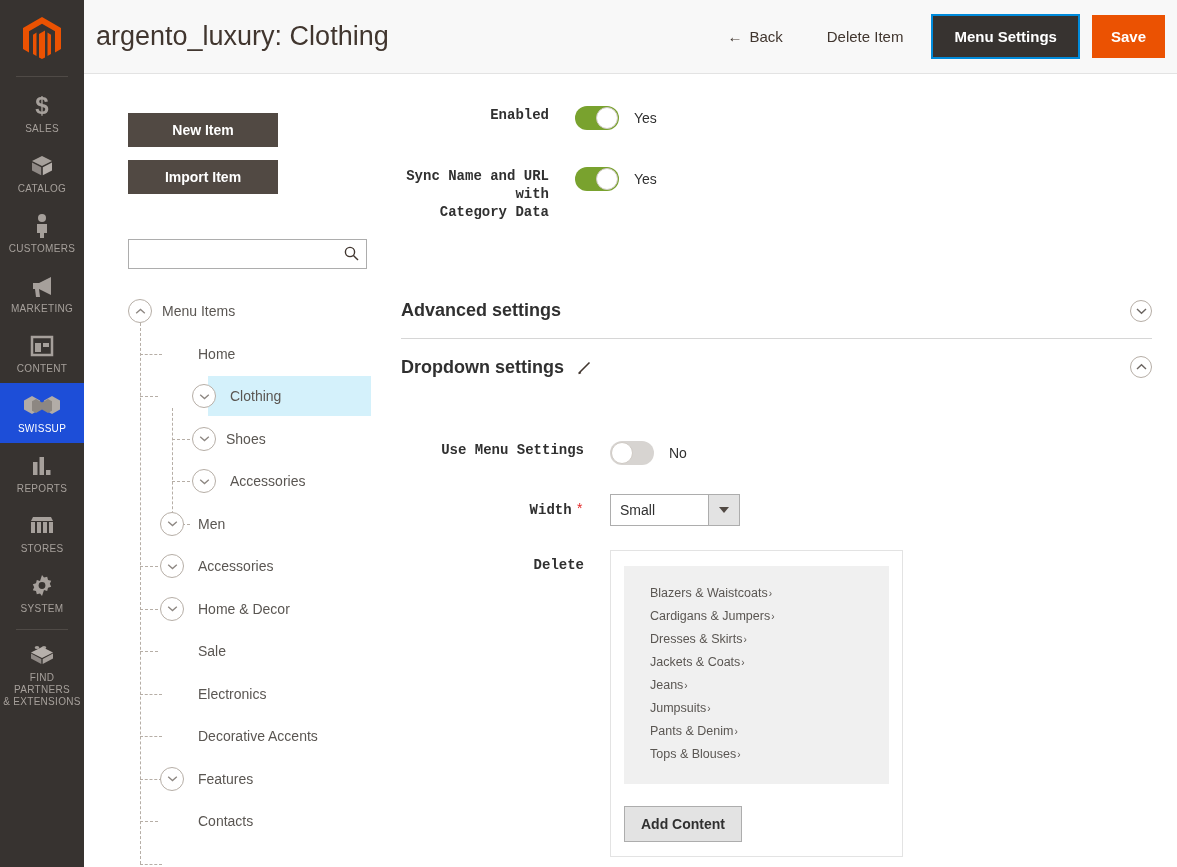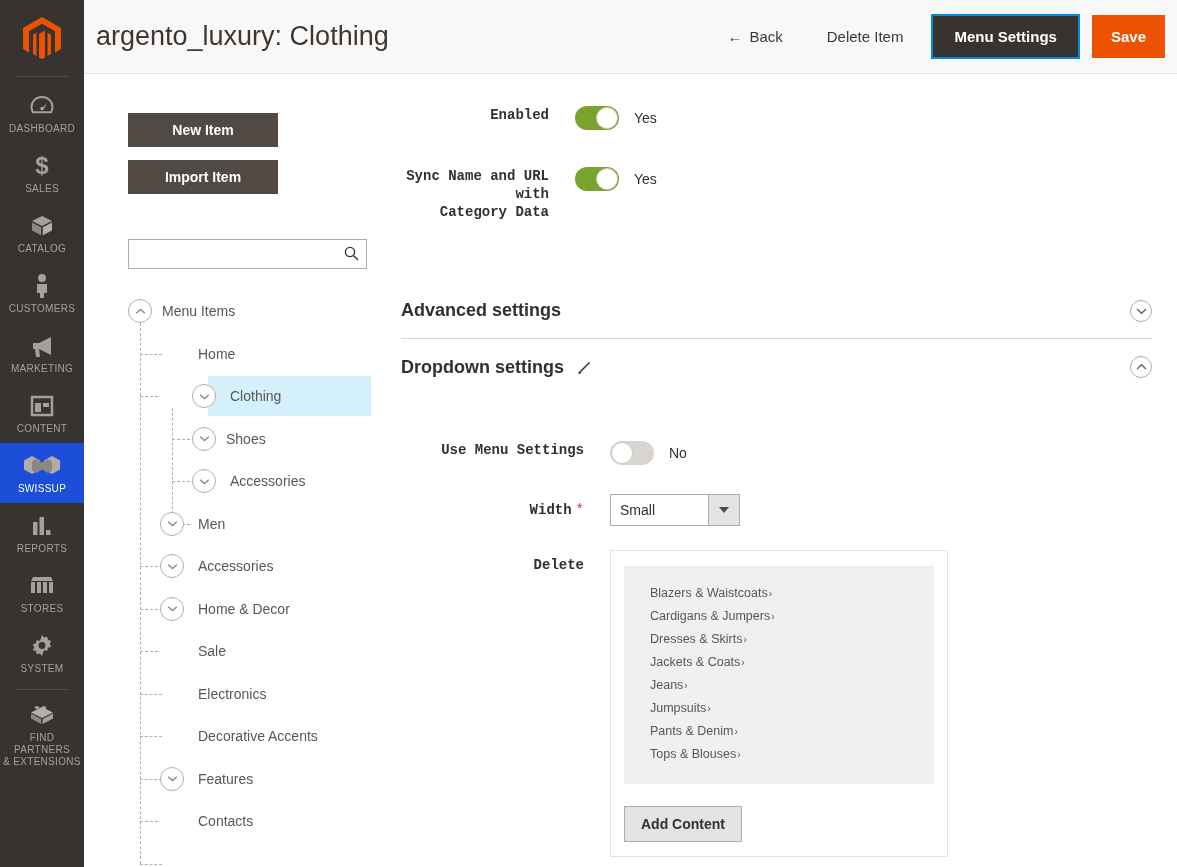--- a/index.html
+++ b/index.html
@@ -337,21 +337,21 @@
   .select-box .caret {
     width: 31px;
     border-left: 1px solid #adadad;
     background: #e3e3e3;
     display: flex; align-items: center; justify-content: center;
   }
 
   .layout-box {
     border: 1px solid #e3e3e3;
     background: #ffffff;
-    width: 338px;
+    width: 293px;
     padding: 15px 13px 14px 13px;
   }
   .layout-inner {
     background: #f0f0f0;
     padding: 16px 0 18px 26px;
   }
   .layout-item {
     font-size: 12.5px;
     color: #5a5652;
     line-height: 22px;
@@ -381,30 +381,20 @@
     <div class="logo-wrap">
       <svg width="38" height="42" viewBox="0 0 38 42">
         <polygon points="19,0 38,11 38,32 32,35.5 32,14.2 19,6.7 6,14.2 6,35.5 0,32 0,11" fill="#eb5202"></polygon>
         <polygon points="16,40.5 16,17 22,13.6 22,40.5 19,42" fill="#eb5202"></polygon>
         <polygon points="10,37 10,17.7 13.5,15.6 13.5,39 " fill="#eb5202"></polygon>
         <polygon points="28,37 28,17.7 24.5,15.6 24.5,39 " fill="#eb5202"></polygon>
       </svg>
     </div>
     <div class="logo-sep"></div>
 
-    <div class="nav-item">
-      <span class="nav-icon">
-        <svg width="24" height="22" viewBox="0 0 24 22">
-          <path d="M12 2C6 2 1.5 6.3 1.5 12c0 2 .5 3.7 1.4 5.2h18.2A10.3 10.3 0 0 0 22.5 12C22.5 6.3 18 2 12 2z" fill="none" stroke="#a6a09b" stroke-width="2"></path>
-          <path d="M12 13.2l5-5.2-3.2 6.3z" fill="#a6a09b"></path>
-          <circle cx="12" cy="13.6" r="1.8" fill="#a6a09b"></circle>
-        </svg>
-      </span>
-      <span class="nav-label">DASHBOARD</span>
-    </div>
 
     <div class="nav-item">
       <span class="nav-icon">
         <svg width="16" height="26" viewBox="0 0 16 26">
           <text x="8" y="21" font-size="24" font-family="Liberation Sans, sans-serif" font-weight="bold" fill="#a6a09b" text-anchor="middle">$</text>
         </svg>
       </span>
       <span class="nav-label">SALES</span>
     </div>
 

